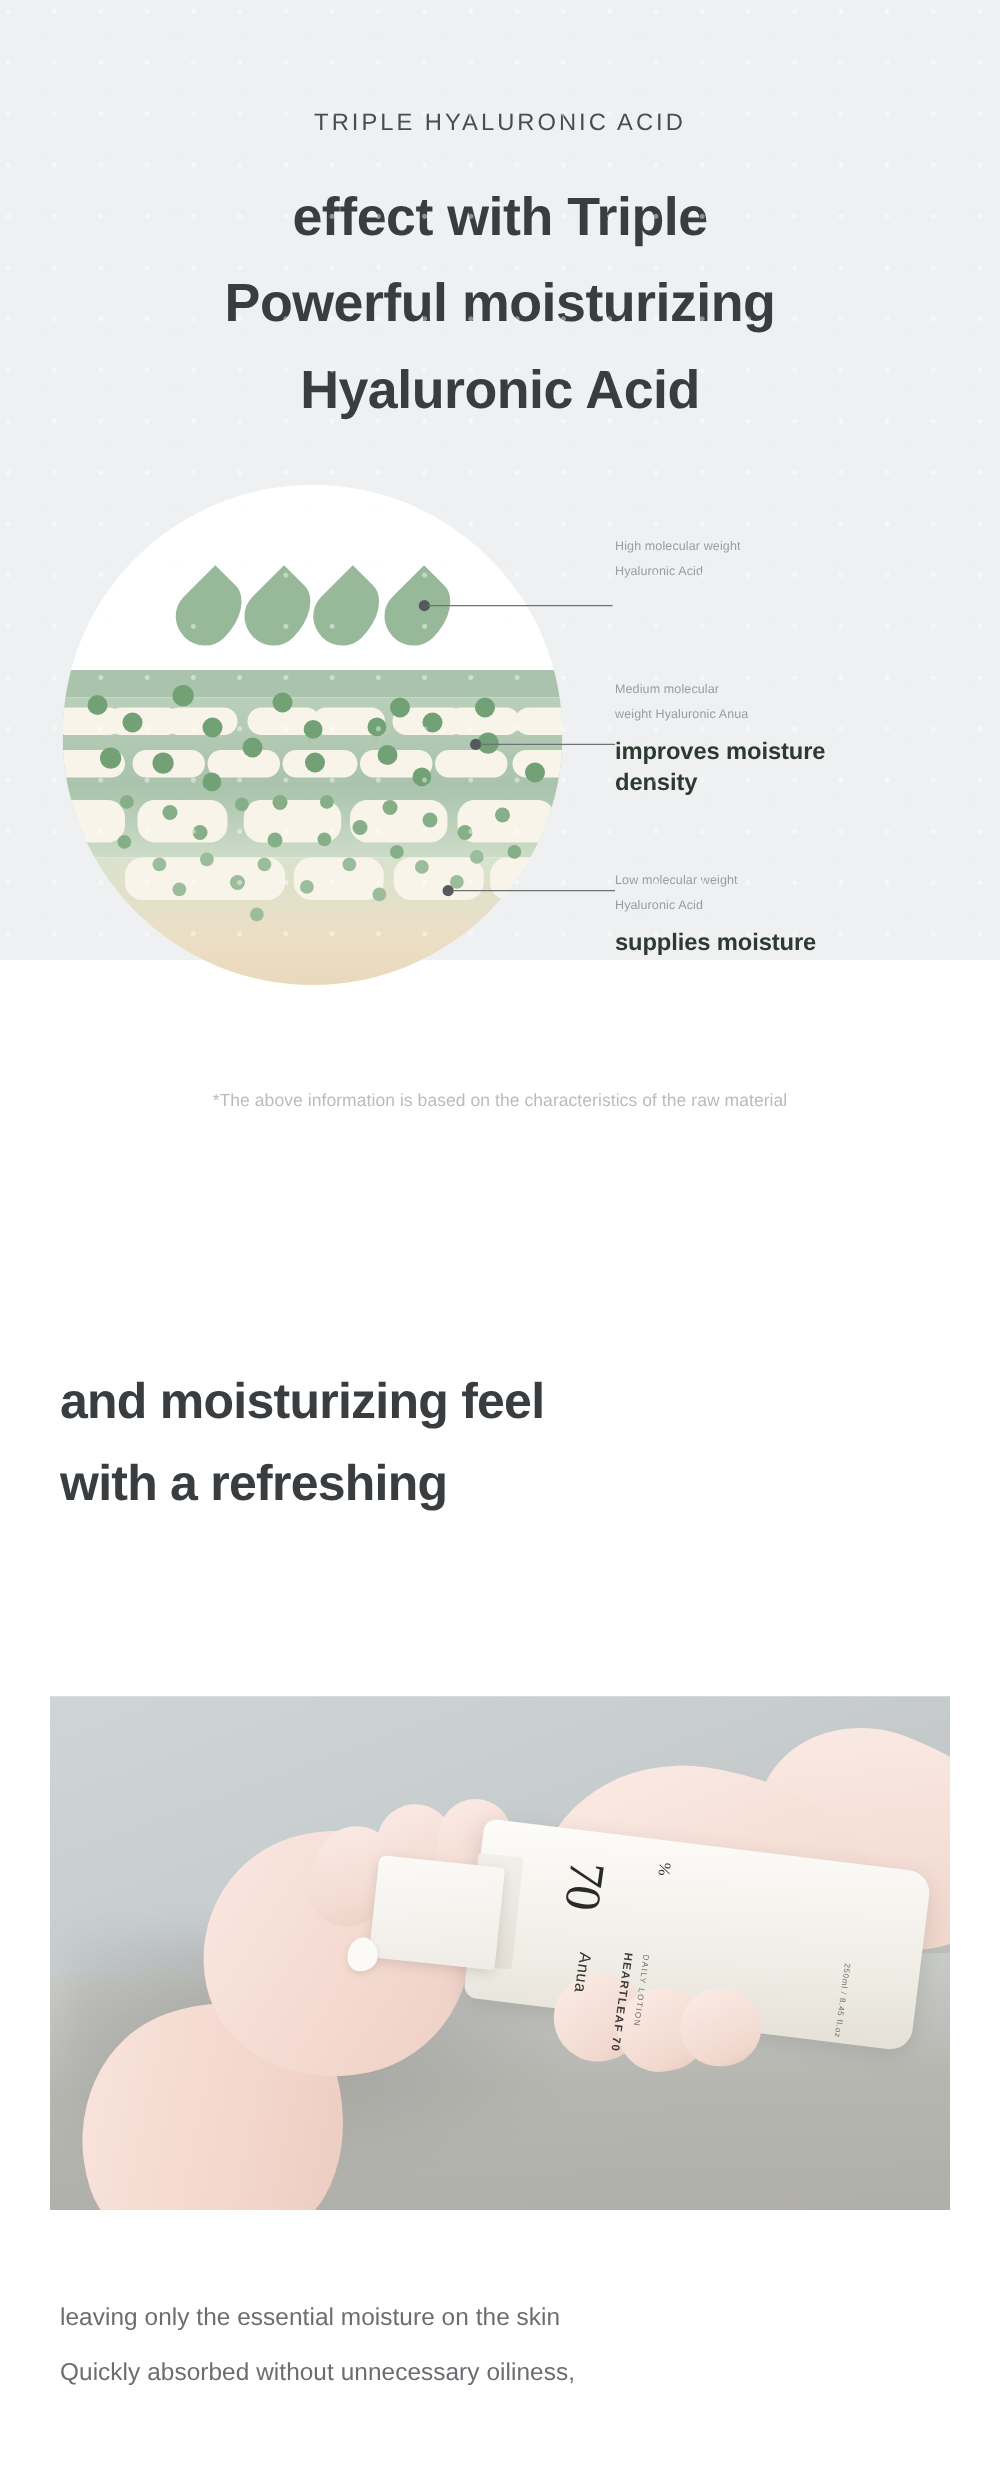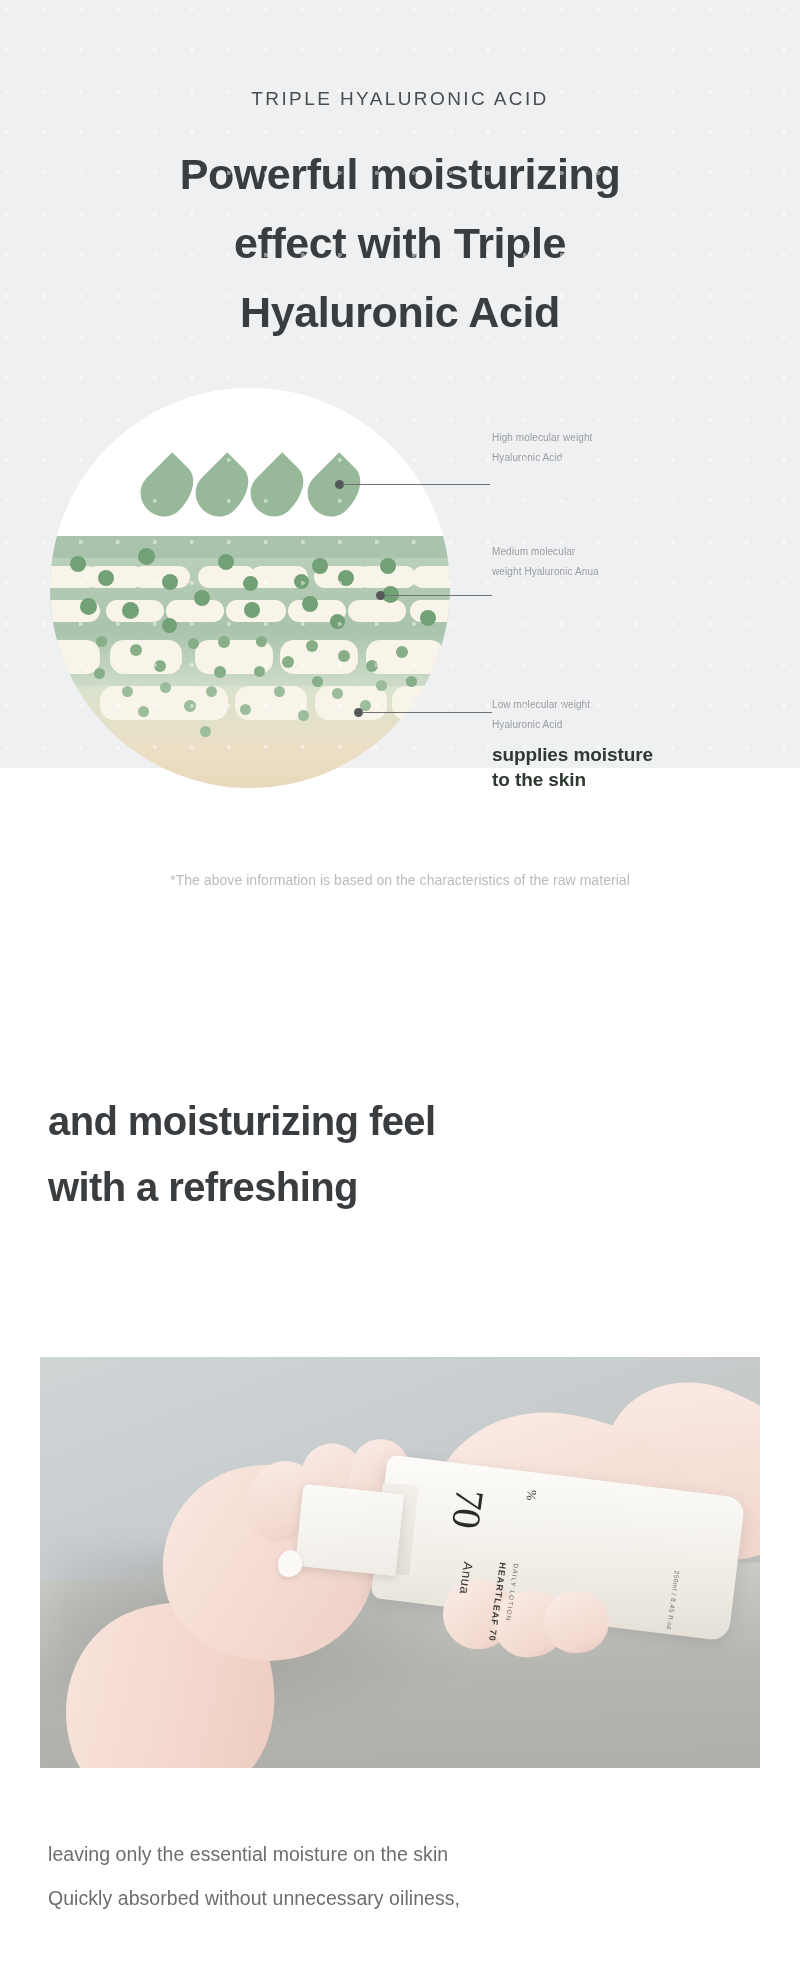--- a/index.html
+++ b/index.html
@@ -237,22 +237,22 @@
 </head>
 <body>
 
 <div class="page">
 
   <div class="section-hero">
 
     <div class="eyebrow">TRIPLE HYALURONIC ACID</div>
 
     <div class="hero-title">
+      <div>effect with Triple</div>
       <div>Powerful moisturizing</div>
-      <div>effect with Triple</div>
       <div>Hyaluronic Acid</div>
     </div>
 
     <div class="diagram-wrap">
       <div class="diagram-circle">
 
         <div class="layer l-air"></div>
         <div class="layer l-band1"></div>
         <div class="layer l-band2"></div>
         <div class="layer l-band3"></div>
@@ -356,28 +356,31 @@
     </div>
 
     <div class="anno anno-1">
       <div class="sub">High molecular weight</div>
       <div class="sub">Hyaluronic Acid</div>
     </div>
 
     <div class="anno anno-2">
       <div class="sub">Medium molecular</div>
       <div class="sub">weight Hyaluronic Anua</div>
+      <div class="bold">
+        <div>improves moisture</div>
+        <div>density</div>
+      </div>
     </div>
 
     <div class="anno anno-3">
       <div class="sub">Low molecular weight</div>
       <div class="sub">Hyaluronic Acid</div>
       <div class="bold">
         <div>supplies moisture</div>
-        <div>to the skin</div>
       </div>
     </div>
 
     <div class="footnote">*The above information is based on the characteristics of the raw material</div>
   </div>
 
   <div class="section-two"></div>
 
   <div class="sec2-title">
     <div>and moisturizing feel</div>

